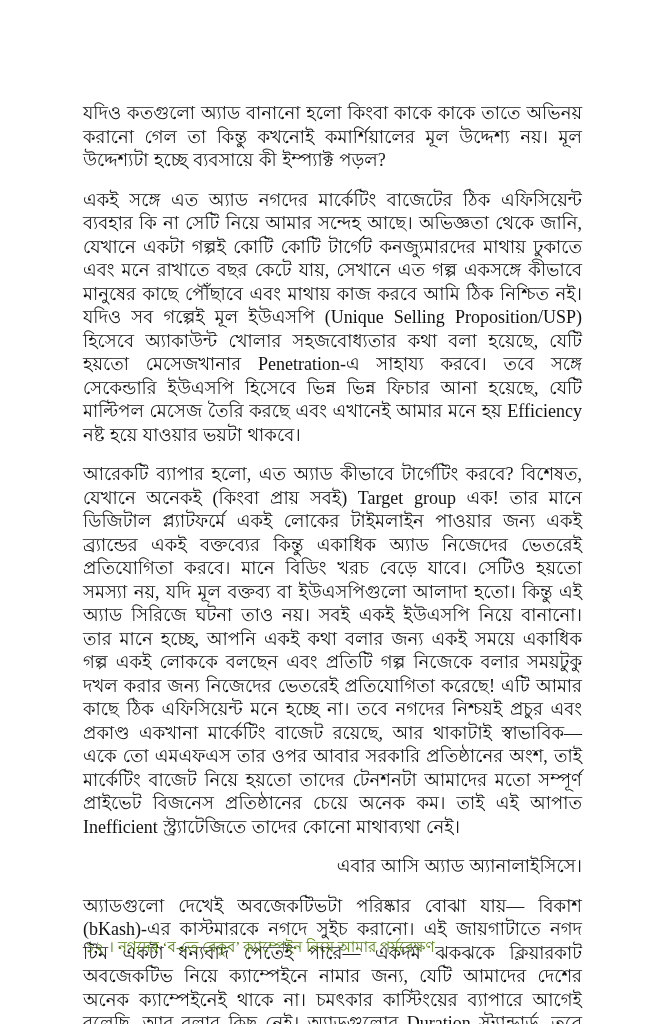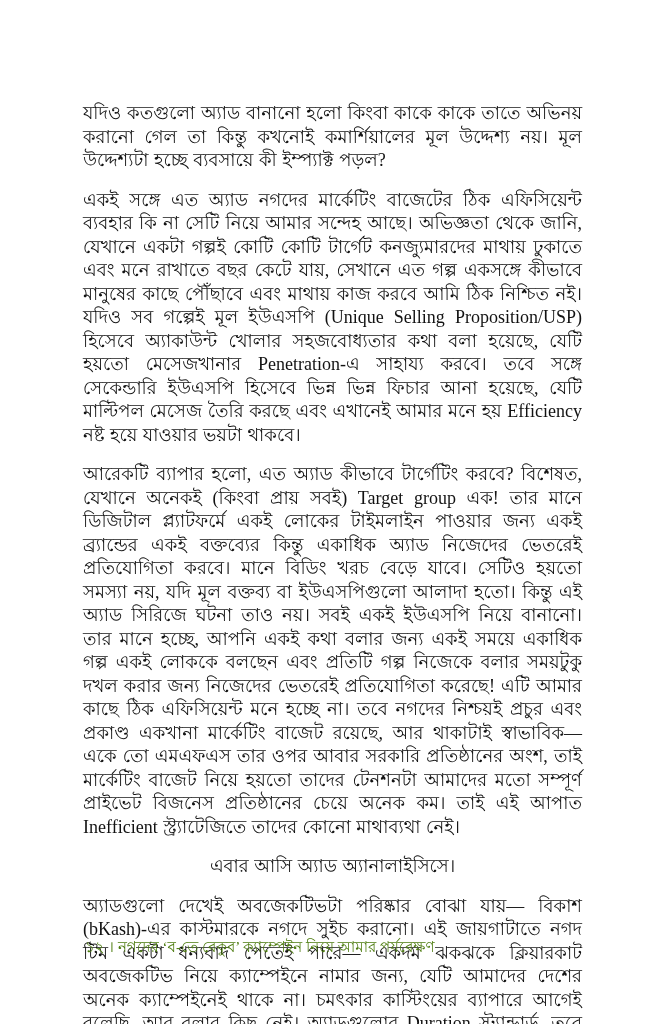--- a/index.html
+++ b/index.html
@@ -26,21 +26,21 @@
   .para {
     margin: 0 0 16px 0;
     font-size: 18px;
     line-height: 23.5px;
     text-align: justify;
     text-justify: inter-word;
     word-spacing: 1px;
     color: #121212;
   }
   .para.single {
-    text-align: center;
+    text-align: right;
   }
   .footer {
     position: absolute;
     left: 85px;
     top: 936px;
     width: 500px;
     font-size: 15px;
     line-height: 22px;
     color: #4d7c0f;
     white-space: nowrap;

